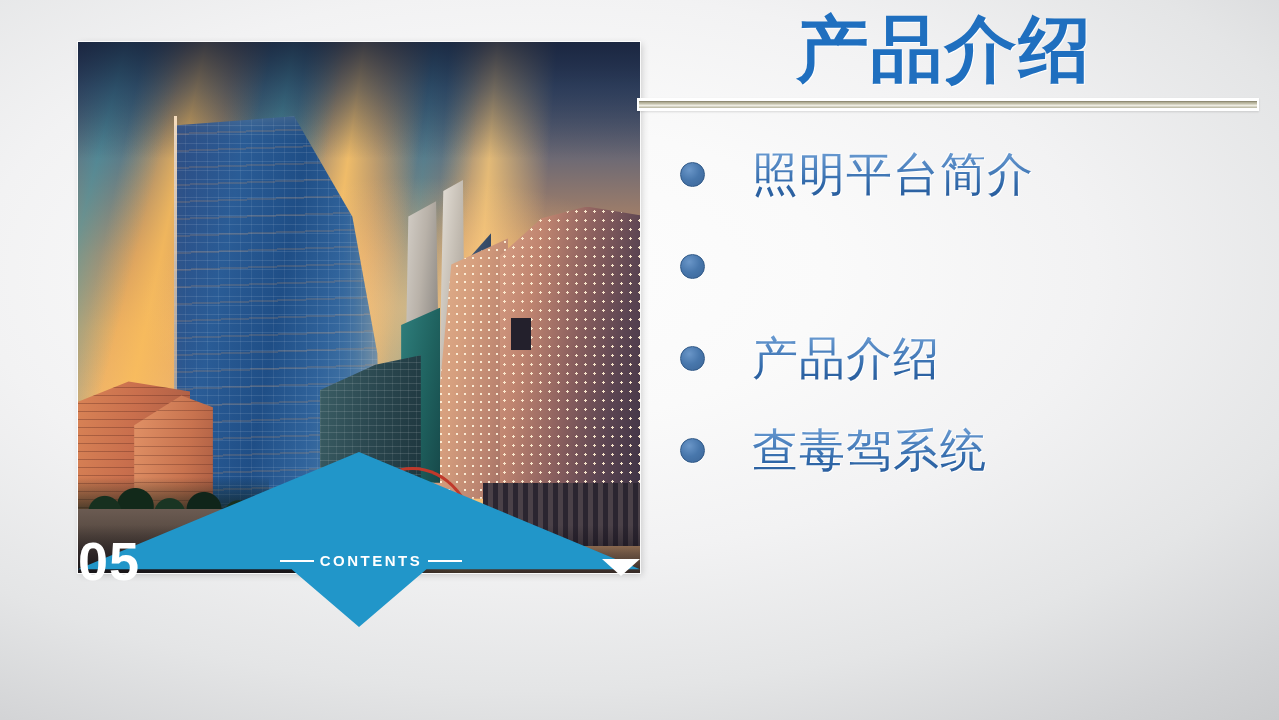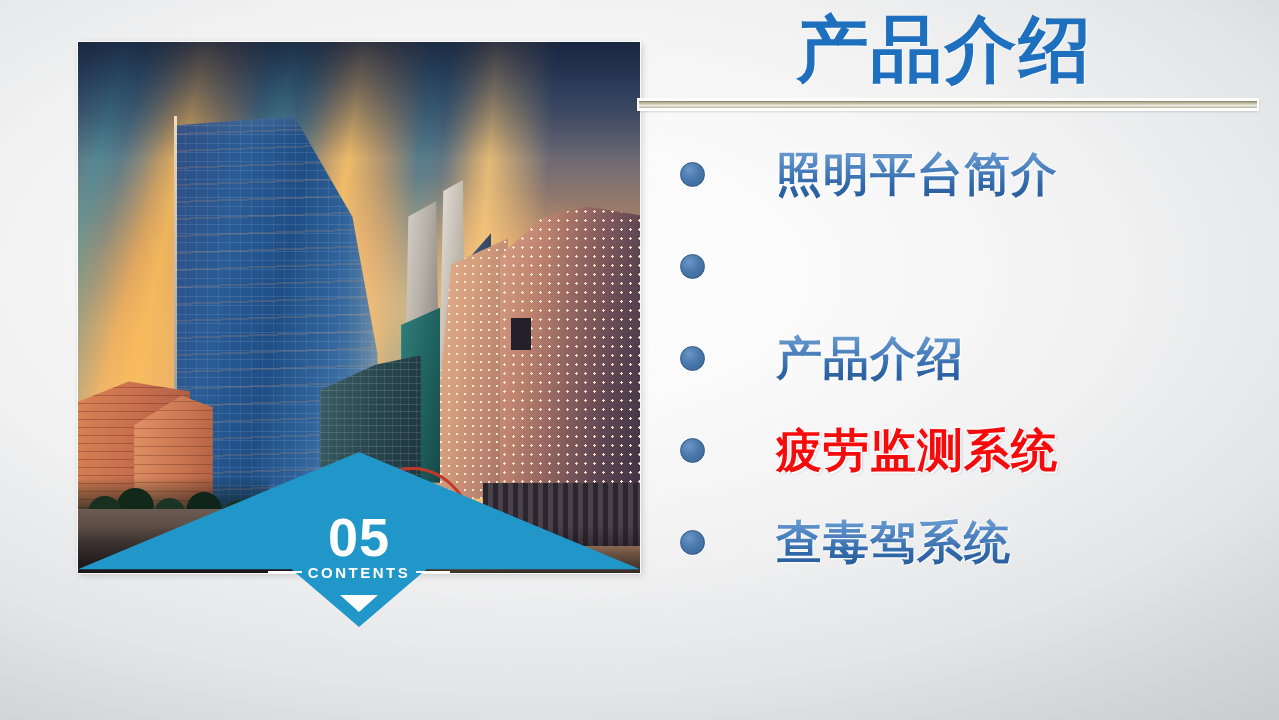--- a/index.html
+++ b/index.html
@@ -195,22 +195,22 @@
     width: 562px; height: 175px;
     background: #2196c9;
     clip-path: polygon(0% 67%, 50% 0%, 100% 67%, 62% 67%, 50% 100%, 38% 67%);
     z-index: 5;
   }
   #contents-label {
     position: absolute;
     left: 78px; top: 452px;
     width: 562px; height: 175px;
     z-index: 6;
-    display: flex; flex-direction: column;
-    align-items: center; justify-content: center;
+    display: flex; flex-direction: row;
+    align-items: center; justify-content: space-between;
     padding-top: 42px;
     box-sizing: border-box;
     pointer-events: none;
   }
   #contents-number {
     color: #ffffff;
     font-size: 54px;
     font-weight: bold;
     line-height: 1;
     letter-spacing: 1px;
@@ -287,25 +287,24 @@
   .bullet-dot {
     width: 23px; height: 23px;
     border-radius: 50%;
     background: radial-gradient(circle at 36% 30%, #6a96c8 0%, #4877ac 48%, #3c6698 100%);
     border: 1.5px solid #2f5party;
     border: 1.5px solid #2f5887;
     box-shadow: 0 1px 1px rgba(255,255,255,0.8);
   }
   .bullet-text {
     font-size: 46px;
-    font-weight: bold;
+    font-weight: normal;
     letter-spacing: 1px;
     line-height: 1.1;
     white-space: nowrap;
-    margin-left: 24px;
   }
   .bullet-text.blue {
     background: linear-gradient(180deg, #6e9ed4 0%, #4d82be 38%, #2f67a8 72%, #2a5d9c 100%);
     -webkit-background-clip: text;
     background-clip: text;
     color: transparent;
     -webkit-text-fill-color: transparent;
     filter: drop-shadow(1.5px 1.5px 0 rgba(255,255,255,0.95)) drop-shadow(-1px -1px 0 rgba(255,255,255,0.7));
   }
   .bullet-text.red {
@@ -388,26 +387,20 @@
       </div>
 
       <div class="bullet-row">
         <span class="bullet-dot-wrap">
           <span class="bullet-dot"></span>
         </span>
         <span class="bullet-text blue">产品介绍</span>
       </div>
 
 
-      <div class="bullet-row">
-        <span class="bullet-dot-wrap">
-          <span class="bullet-dot"></span>
-        </span>
-        <span class="bullet-text red">疲劳监测系统</span>
-      </div>
 
       <div class="bullet-row">
         <span class="bullet-dot-wrap">
           <span class="bullet-dot"></span>
         </span>
         <span class="bullet-text blue">查毒驾系统</span>
       </div>
 
     </div>
   </div>

